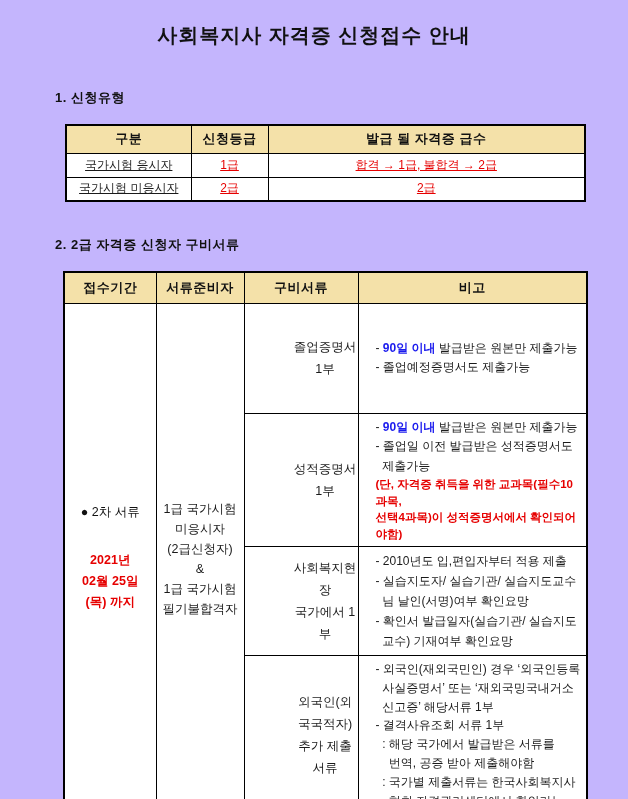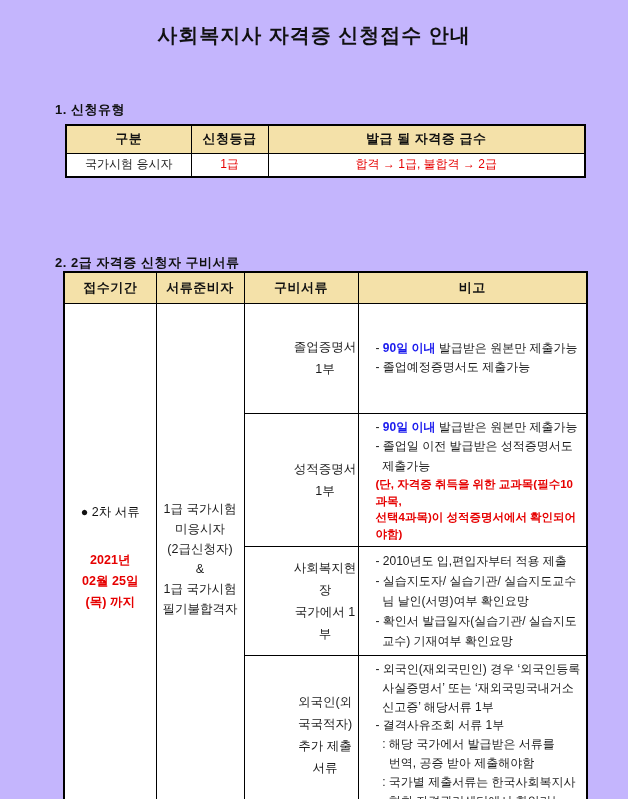--- a/index.html
+++ b/index.html
@@ -10,35 +10,35 @@
     overflow:hidden;
   }
   .doc-title {
     position:absolute; top:22px; left:0; width:628px; text-align:center;
     font-size:20px; font-weight:bold; letter-spacing:1px; color:#111;
   }
   .sec-heading {
     position:absolute; left:55px; font-size:13px; font-weight:bold; color:#111;
     letter-spacing:0.5px;
   }
-  .s1 { top:89px;margin-top:12px; }
-  .s2 { top:254px; }
+  .s1 { top:89px; }
+  .s2 { top:236px; }
 
   table { border-collapse:collapse; table-layout:fixed; position:absolute; background:#fff; }
   table, td, th { border:1px solid #000; }
   table { border-width:2px; }
   th {
     background:#f4e1a9; font-size:13px; font-weight:bold; color:#111;
     text-align:center; vertical-align:middle; letter-spacing:0.5px;
   }
   td { font-size:12px; text-align:center; vertical-align:middle; }
 
   .t1 { left:65px; top:124px; width:519px; }
   .t1 th { height:28px;margin-top:28px; }
-  .t1 td { height:24px; }
+  .t1 td { height:24px;text-decoration:underline; }
   .red  { color:#e60000; }
 
   .t2 { left:63px; top:271px; width:523px; }
   .t2 th { height:31px; }
   .row-doc1 td { height:110px; }
   .row-doc2 td { height:110px; }
   .row-doc3 td { height:109px; }
   .row-doc4 td { height:159px; }
 
   .ln { white-space:pre-wrap; }
@@ -78,20 +78,25 @@
     <tbody>
         <tr>
       <th>구분</th>
       <th>신청등급</th>
       <th>발급 될 자격증 급수</th>
     </tr>
     <tr>
       <td>국가시험 응시자</td>
       <td class="red">1급</td>
       <td class="red">합격 → 1급, 불합격 → 2급</td>
+    </tr>
+    <tr>
+      <td>국가시험 미응시자</td>
+      <td class="red">2급</td>
+      <td class="red">2급</td>
     </tr>
   </tbody>
     </table>
 
   <div class="sec-heading s2">2. 2급 자격증 신청자 구비서류</div>
 
   <table class="t2">
     <colgroup>
         <col style="width:92px">
         <col style="width:88px">

